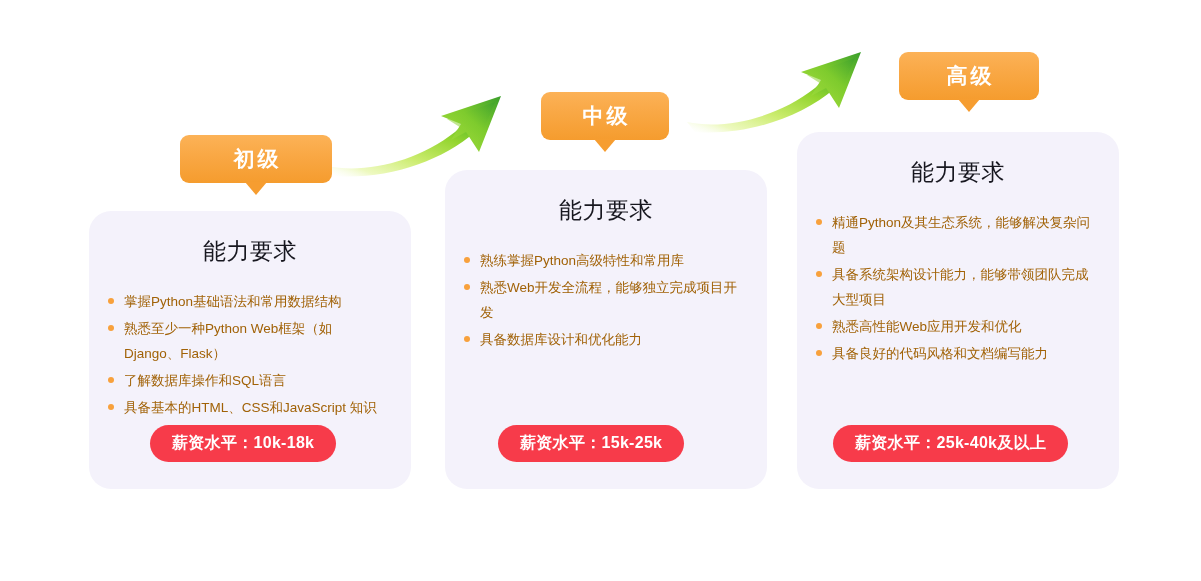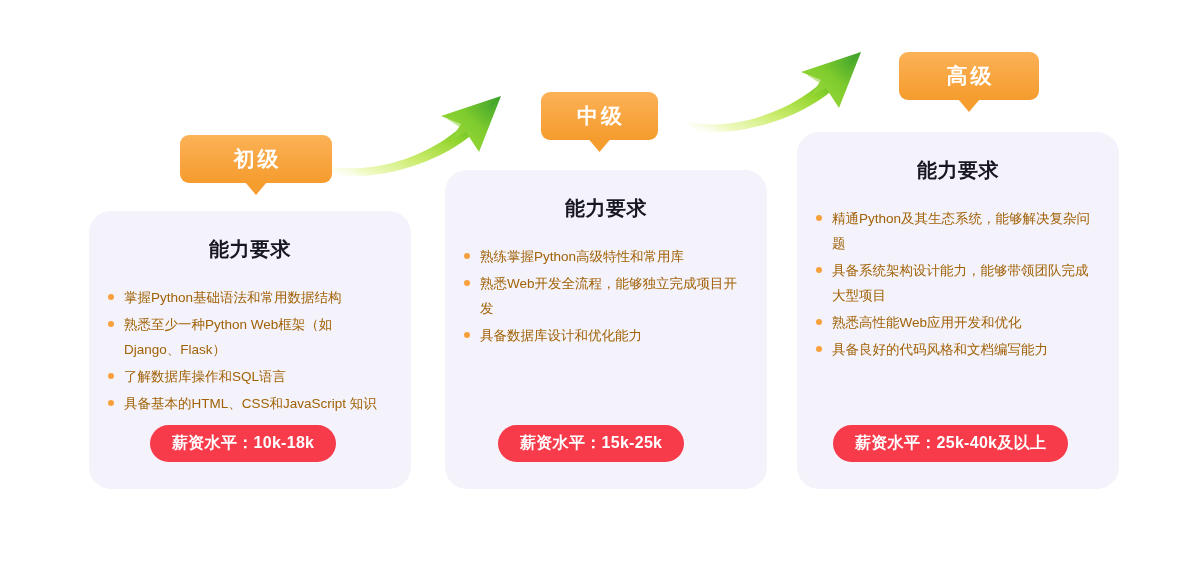--- a/index.html
+++ b/index.html
@@ -24,22 +24,22 @@
 
   
   .card {
     position: absolute;
     background: #f4f2fb;
     border-radius: 22px;
     box-sizing: border-box;
   }
   .card-title {
     text-align: center;
-    font-size: 20px;
-    font-weight: bold;
+    font-size: 23px;
+    font-weight: normal;
     color: #17171f;
     letter-spacing: 0.5px;
   }
   .bullets {
     list-style: none;
     margin: 0;
     padding: 0;
   }
   .bullet {
     position: relative;
@@ -182,21 +182,21 @@
         <span class="dot"></span>
         <span>具备基本的HTML、CSS和JavaScript 知识</span>
       </li>
     </ul>
   </div>
 
   <div class="salary" style="left:150px; top:425px;">
     <span>薪资水平：10k-18k</span>
   </div>
 
-  <div class="badge" style="left:533px; top:92px; width:117px;">
+  <div class="badge" style="left:533px; top:92px; width:128px;">
     <span>中级</span>
     <span class="tail"></span>
   </div>
 
   <div class="card" style="left:445px; top:170px; width:322px; height:319px;">
     <div class="card-title" style="margin-top:25px;">能力要求</div>
     <ul class="bullets" style="margin:22px 24px 0 18px;">
       <li class="bullet">
         <span class="dot"></span>
         <span>熟练掌握Python高级特性和常用库</span>

